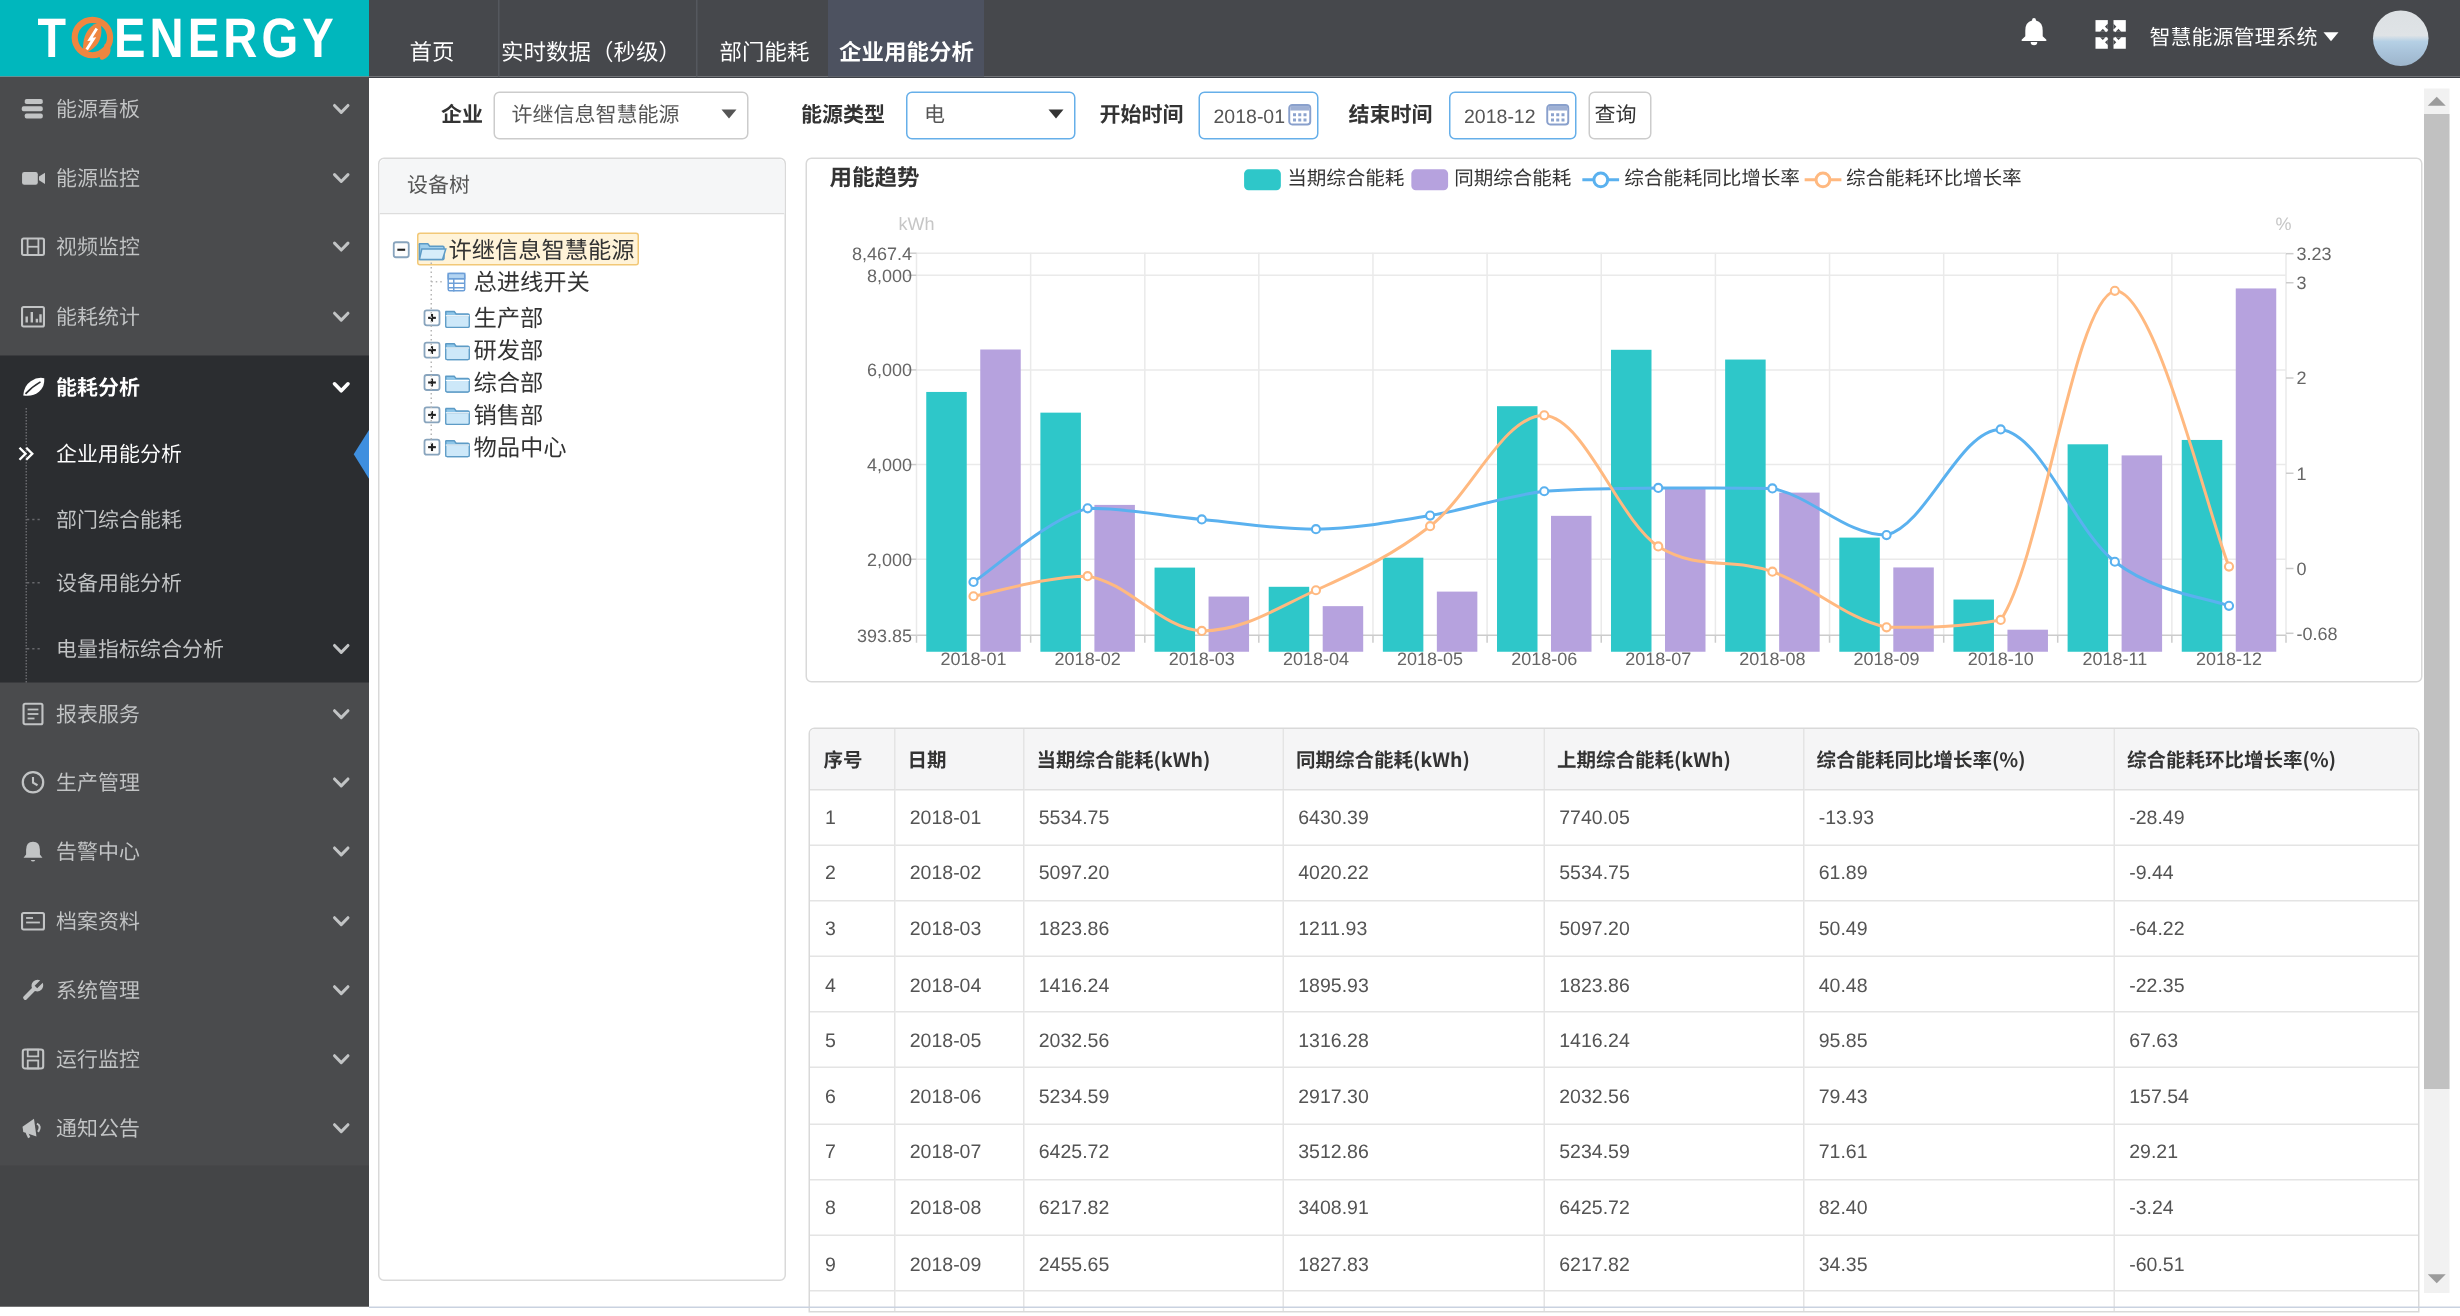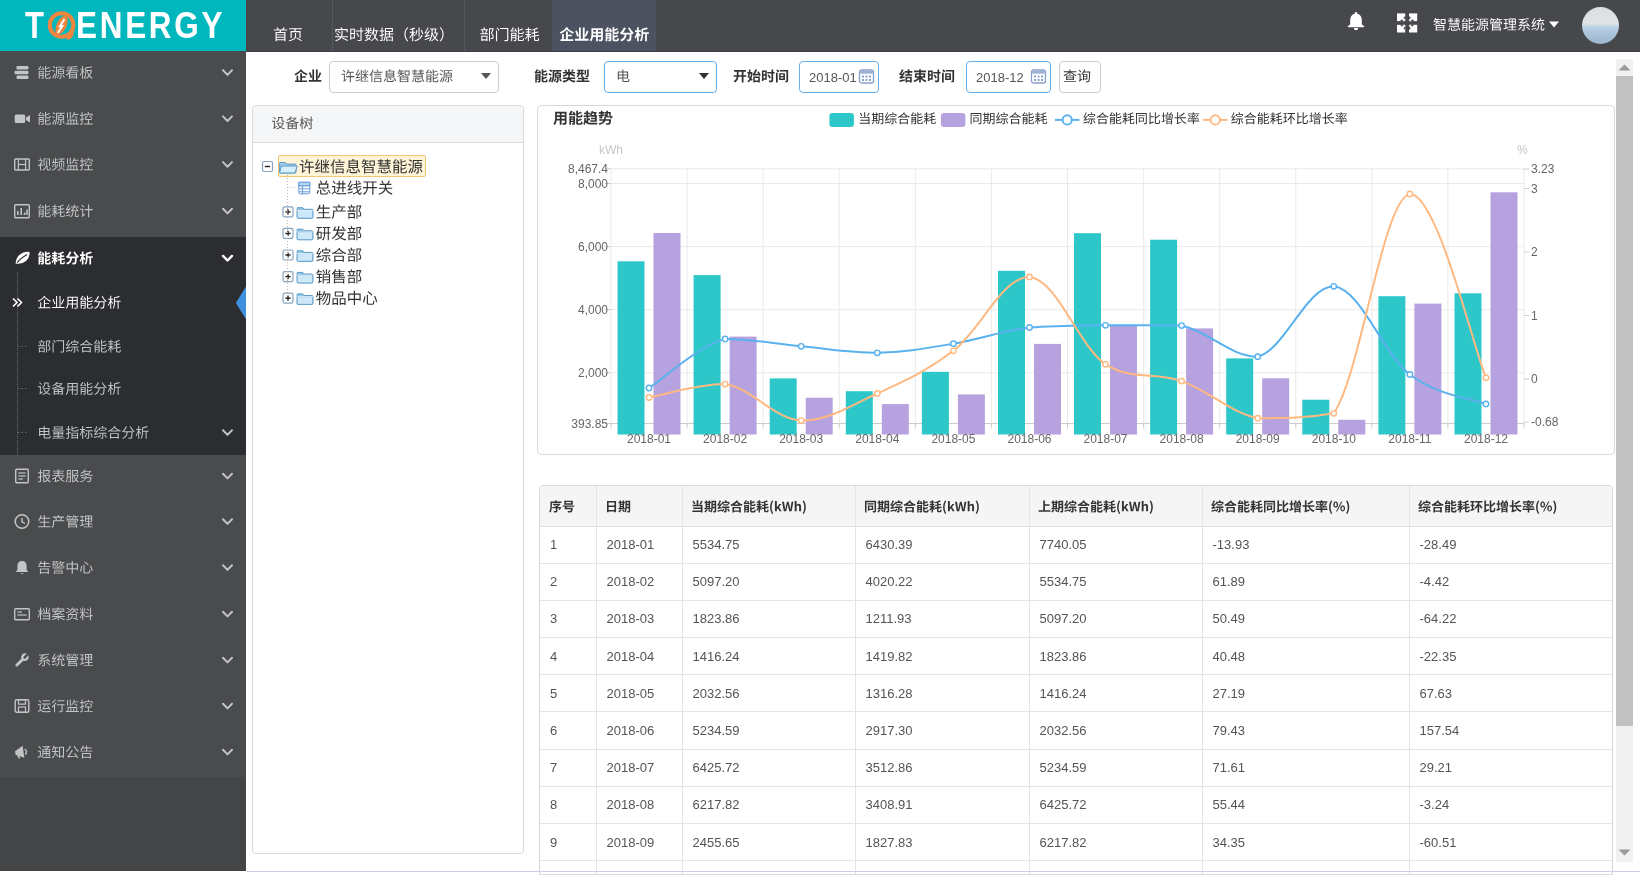--- a/index.html
+++ b/index.html
@@ -219,47 +219,47 @@
           <td>-13.93</td>
           <td>-28.49</td>
         </tr>
         <tr>
           <td>2</td>
           <td>2018-02</td>
           <td>5097.20</td>
           <td>4020.22</td>
           <td>5534.75</td>
           <td>61.89</td>
-          <td>-4.42</td>
+          <td>-9.44</td>
         </tr>
         <tr>
           <td>3</td>
           <td>2018-03</td>
           <td>1823.86</td>
           <td>1211.93</td>
           <td>5097.20</td>
           <td>50.49</td>
           <td>-64.22</td>
         </tr>
         <tr>
           <td>4</td>
           <td>2018-04</td>
           <td>1416.24</td>
-          <td>1419.82</td>
+          <td>1895.93</td>
           <td>1823.86</td>
           <td>40.48</td>
           <td>-22.35</td>
         </tr>
         <tr>
           <td>5</td>
           <td>2018-05</td>
           <td>2032.56</td>
           <td>1316.28</td>
           <td>1416.24</td>
-          <td>27.19</td>
+          <td>95.85</td>
           <td>67.63</td>
         </tr>
         <tr>
           <td>6</td>
           <td>2018-06</td>
           <td>5234.59</td>
           <td>2917.30</td>
           <td>2032.56</td>
           <td>79.43</td>
           <td>157.54</td>
@@ -272,21 +272,21 @@
           <td>5234.59</td>
           <td>71.61</td>
           <td>29.21</td>
         </tr>
         <tr>
           <td>8</td>
           <td>2018-08</td>
           <td>6217.82</td>
           <td>3408.91</td>
           <td>6425.72</td>
-          <td>55.44</td>
+          <td>82.40</td>
           <td>-3.24</td>
         </tr>
         <tr>
           <td>9</td>
           <td>2018-09</td>
           <td>2455.65</td>
           <td>1827.83</td>
           <td>6217.82</td>
           <td>34.35</td>
           <td>-60.51</td>

